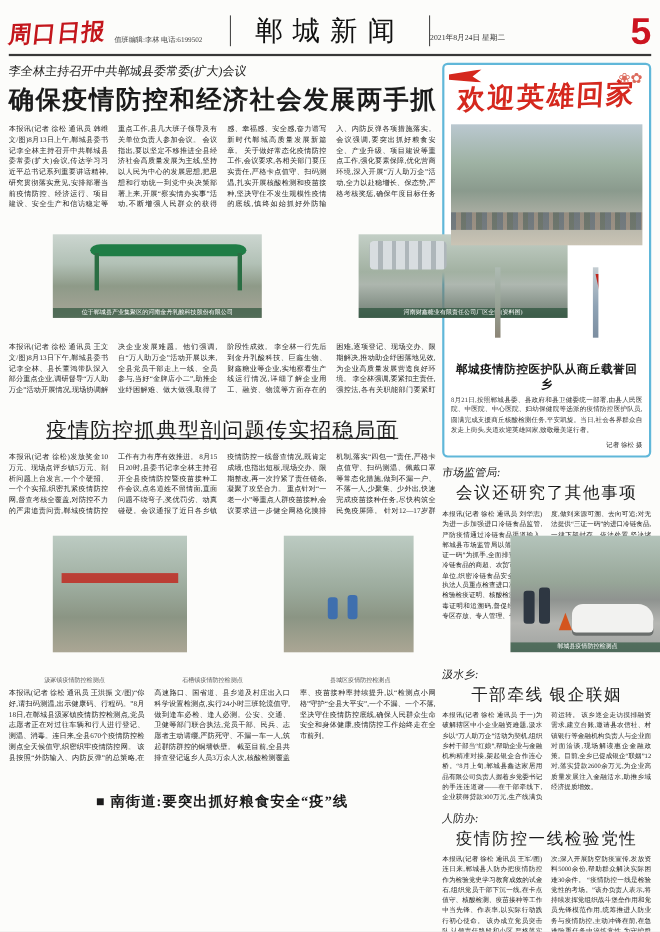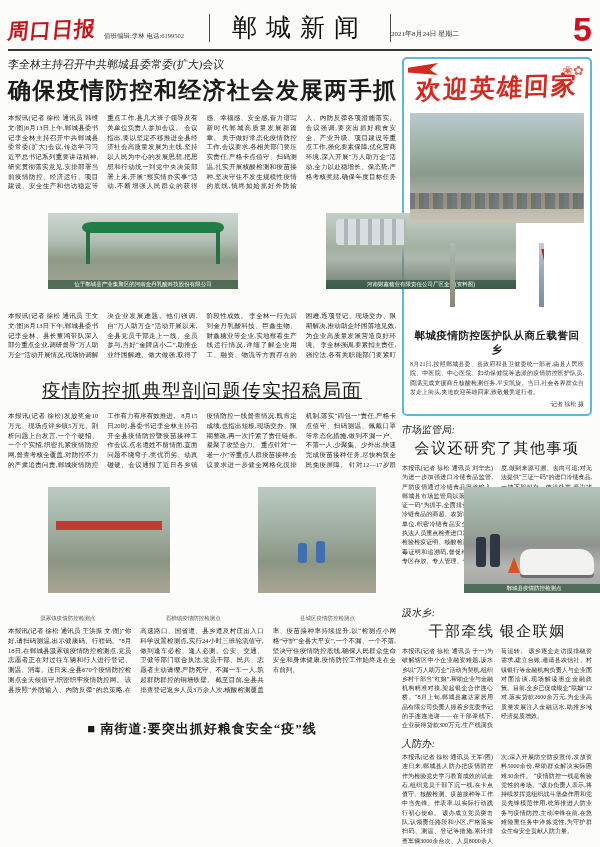--- a/index.html
+++ b/index.html
@@ -202,17 +202,18 @@
       </section>
 
       <section class="r-art">
         <div class="r-kicker">汲水乡:</div>
         <h3 class="r-headline">干部牵线 银企联姻</h3>
         <div class="rcols rh2">本报讯(记者 徐松 通讯员 于一)为破解辖区中小企业融资难题,汲水乡以“万人助万企”活动为契机,组织乡村干部当“红娘”,帮助企业与金融机构精准对接,架起银企合作连心桥。“8月上旬,郸城县鑫达家居用品有限公司负责人握着乡党委书记的手连连道谢——在干部牵线下,企业获得贷款300万元,生产线满负荷运转。 该乡逐企走访摸排融资需求,建立台账,邀请县农信社、村镇银行等金融机构负责人与企业面对面洽谈,现场解读惠企金融政策。目前,全乡已促成银企“联姻”12对,落实贷款2600余万元,为企业高质量发展注入金融活水,助推乡域经济提质增效。</div>
       </section>
 
       <section class="r-art">
         <div class="r-kicker">人防办:</div>
+        <h3 class="r-headline">疫情防控一线检验党性</h3>
         <div class="rcols rh3">本报讯(记者 徐松 通讯员 王军/图)连日来,郸城县人防办把疫情防控作为检验党史学习教育成效的试金石,组织党员干部下沉一线,在卡点值守、核酸检测、疫苗接种等工作中当先锋、作表率,以实际行动践行初心使命。 该办成立党员突击队,认领责任路段和小区,严格落实扫码、测温、登记等措施,累计排查车辆3000余台次、人员8000余人次;深入开展防空防疫宣传,发放资料5000余份,帮助群众解决实际困难30余件。 “疫情防控一线是检验党性的考场。”该办负责人表示,将持续发挥党组织战斗堡垒作用和党员先锋模范作用,统筹推进人防业务与疫情防控,主动冲锋在前,在急难险重任务中淬炼党性,为守护群众生命安全贡献人防力量。</div>
       </section>
     </aside>
   </div>
 </div>
 
 </body></html>

